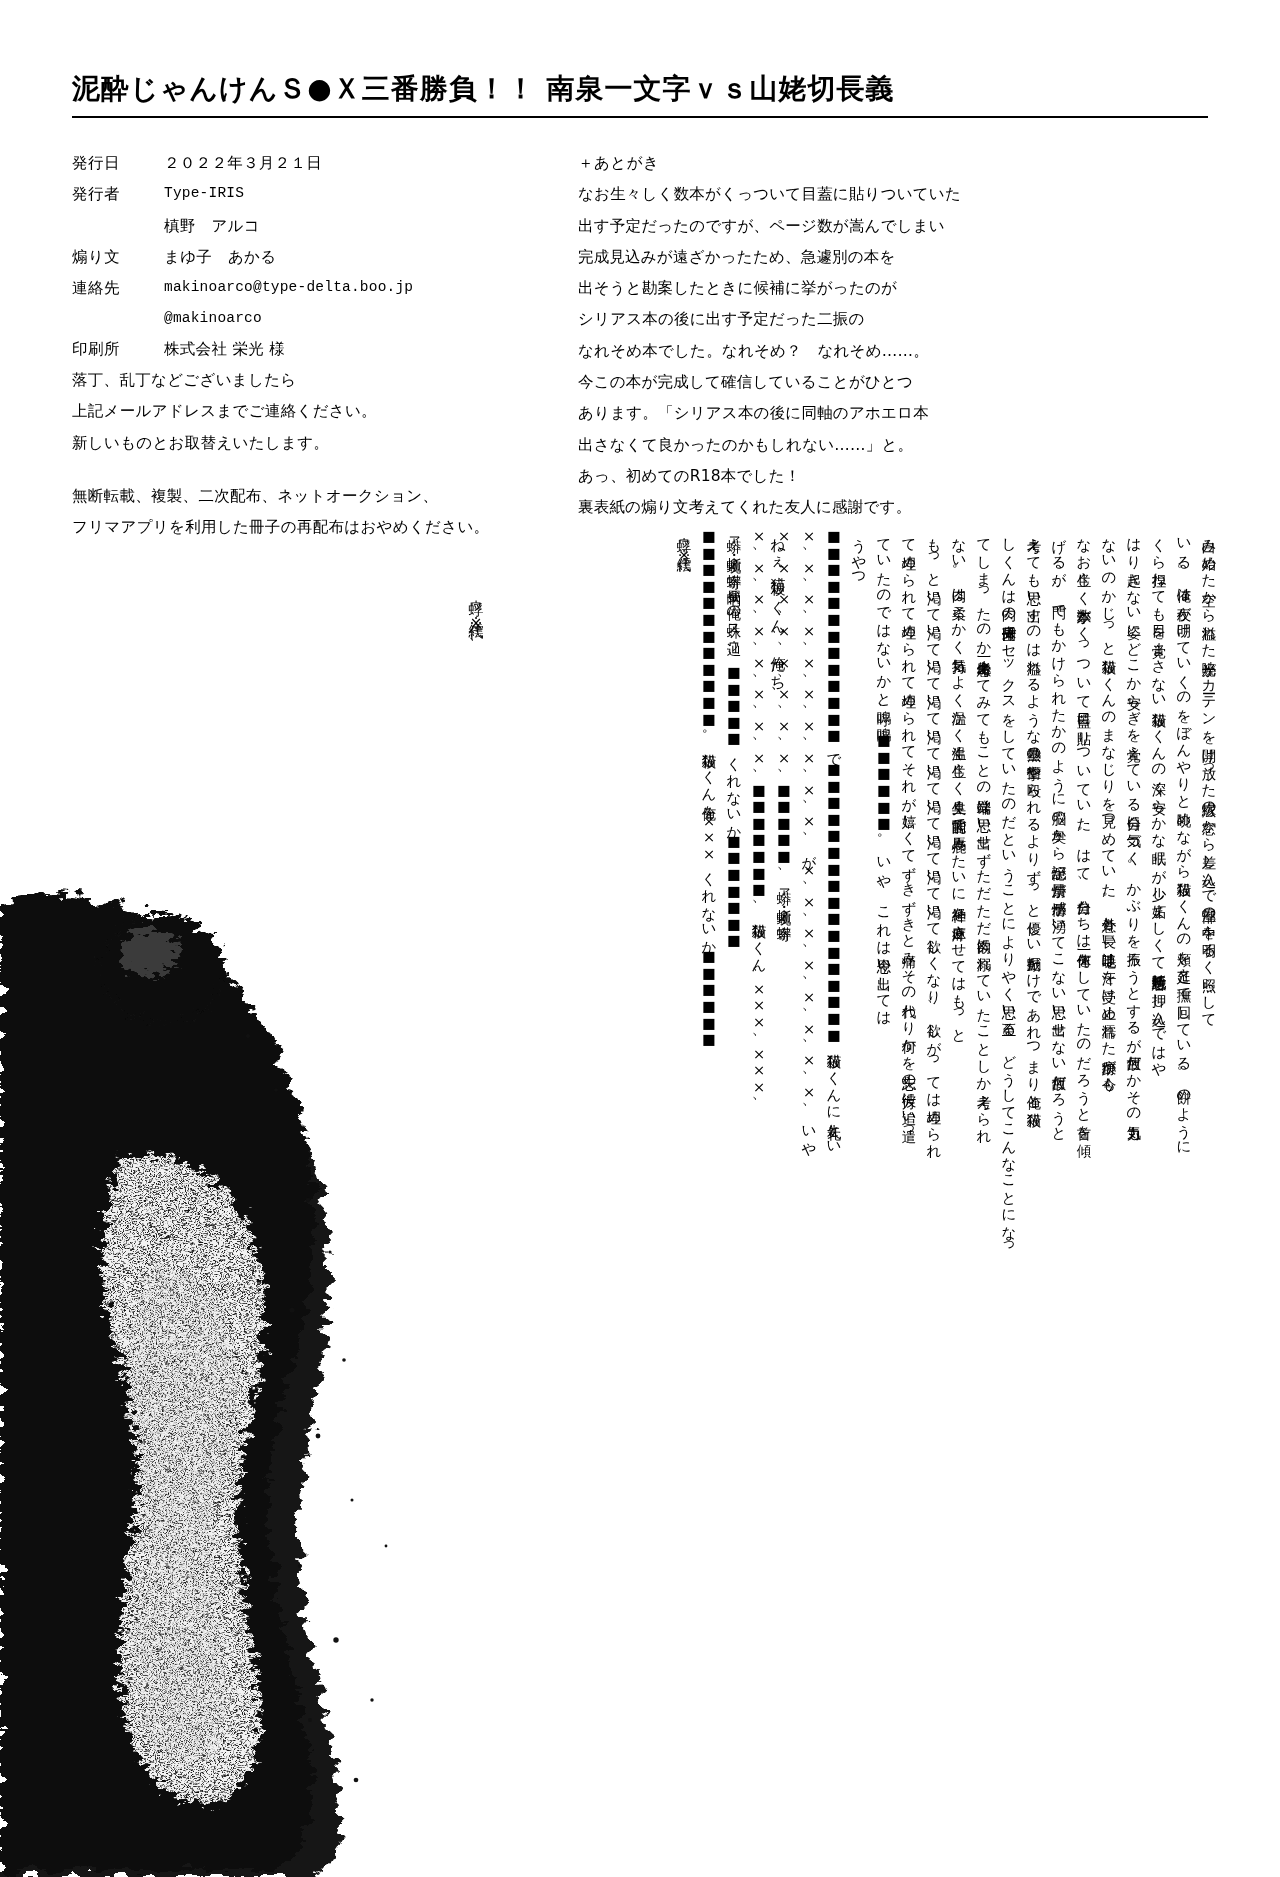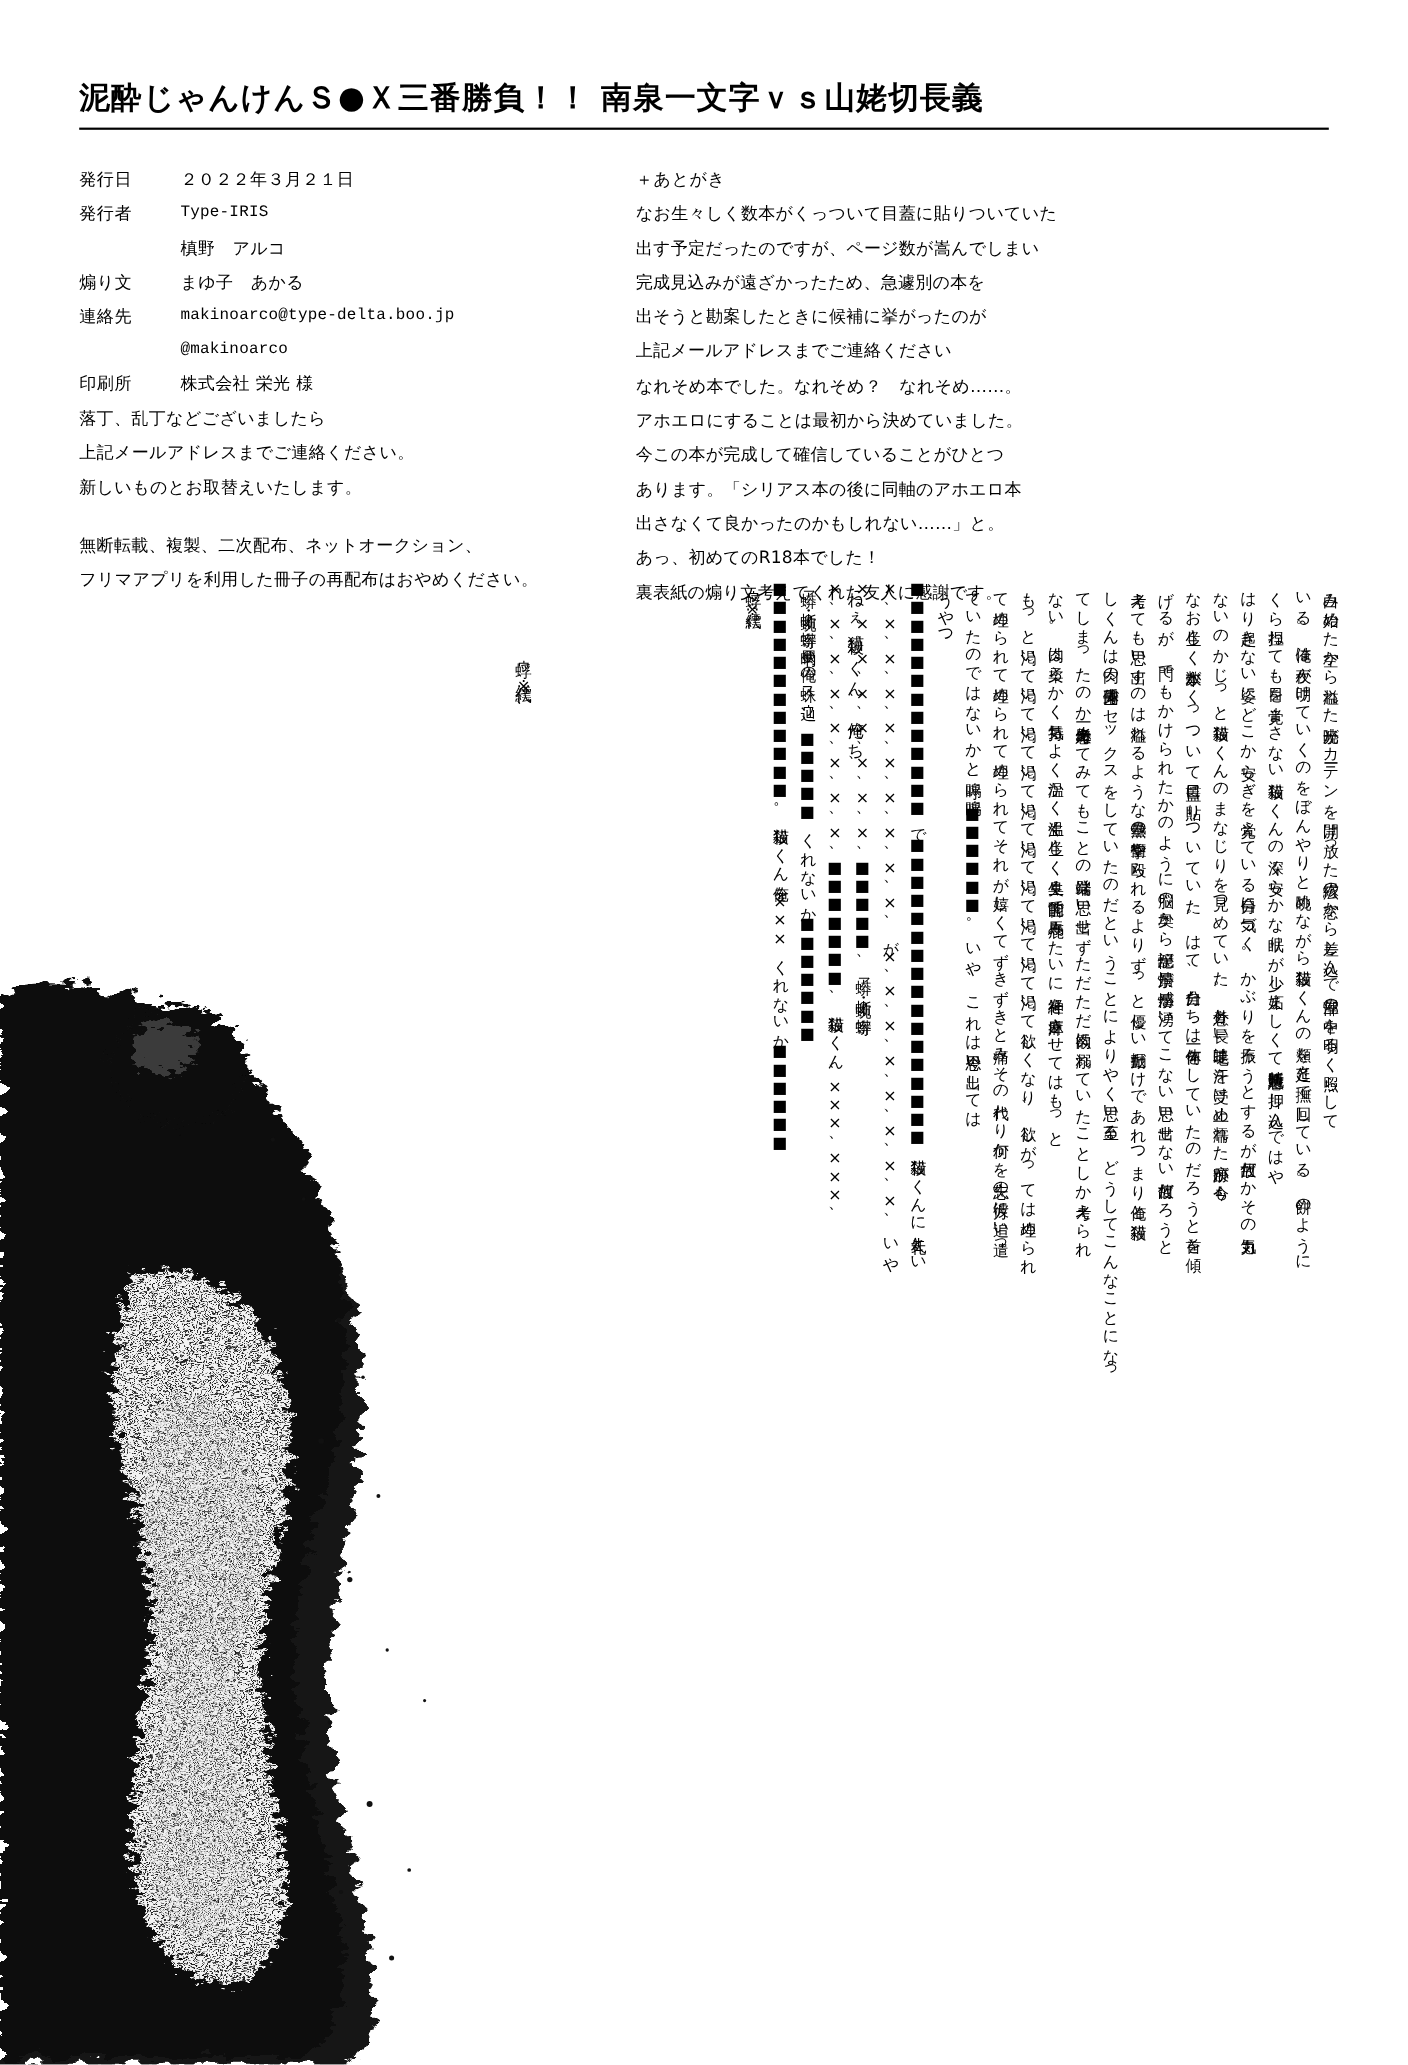--- a/index.html
+++ b/index.html
@@ -190,23 +190,22 @@
   <div class="plain">無断転載、複製、二次配布、ネットオークション、</div>
   <div class="plain">フリマアプリを利用した冊子の再配布はおやめください。</div>
 </div>
 
 <div class="afterword">
   <div class="head">＋あとがき</div>
   <p>なお生々しく数本がくっついて目蓋に貼りついていた</p>
   <p>出す予定だったのですが、ページ数が嵩んでしまい</p>
   <p>完成見込みが遠ざかったため、急遽別の本を</p>
   <p>出そうと勘案したときに候補に挙がったのが</p>
-  <p>上記メールアドレスまでご連絡ください</p>
+  <p>シリアス本の後に出す予定だった二振の</p>
   <p>なれそめ本でした。なれそめ？　なれそめ……。</p>
-  <p>アホエロにすることは最初から決めていました。</p>
   <p>今この本が完成して確信していることがひとつ</p>
   <p>あります。「シリアス本の後に同軸のアホエロ本</p>
   <p>出さなくて良かったのかもしれない……」と。</p>
   <p>あっ、初めてのR18本でした！</p>
   <p>裏表紙の煽り文考えてくれた友人に感謝です。</p>
 </div>
 
 <div class="vtext">
   <div class="vcol w">白み始めた空から溢れた暁光がカーテンを開け放った広縁の窓から差し込んで部屋の中を明るく照らして</div>
   <div class="vcol w">いる。俺は夜が明けていくのをぼんやりと眺めながら猫殺しくんの頬を延々と撫で回している。餅のように</div>

